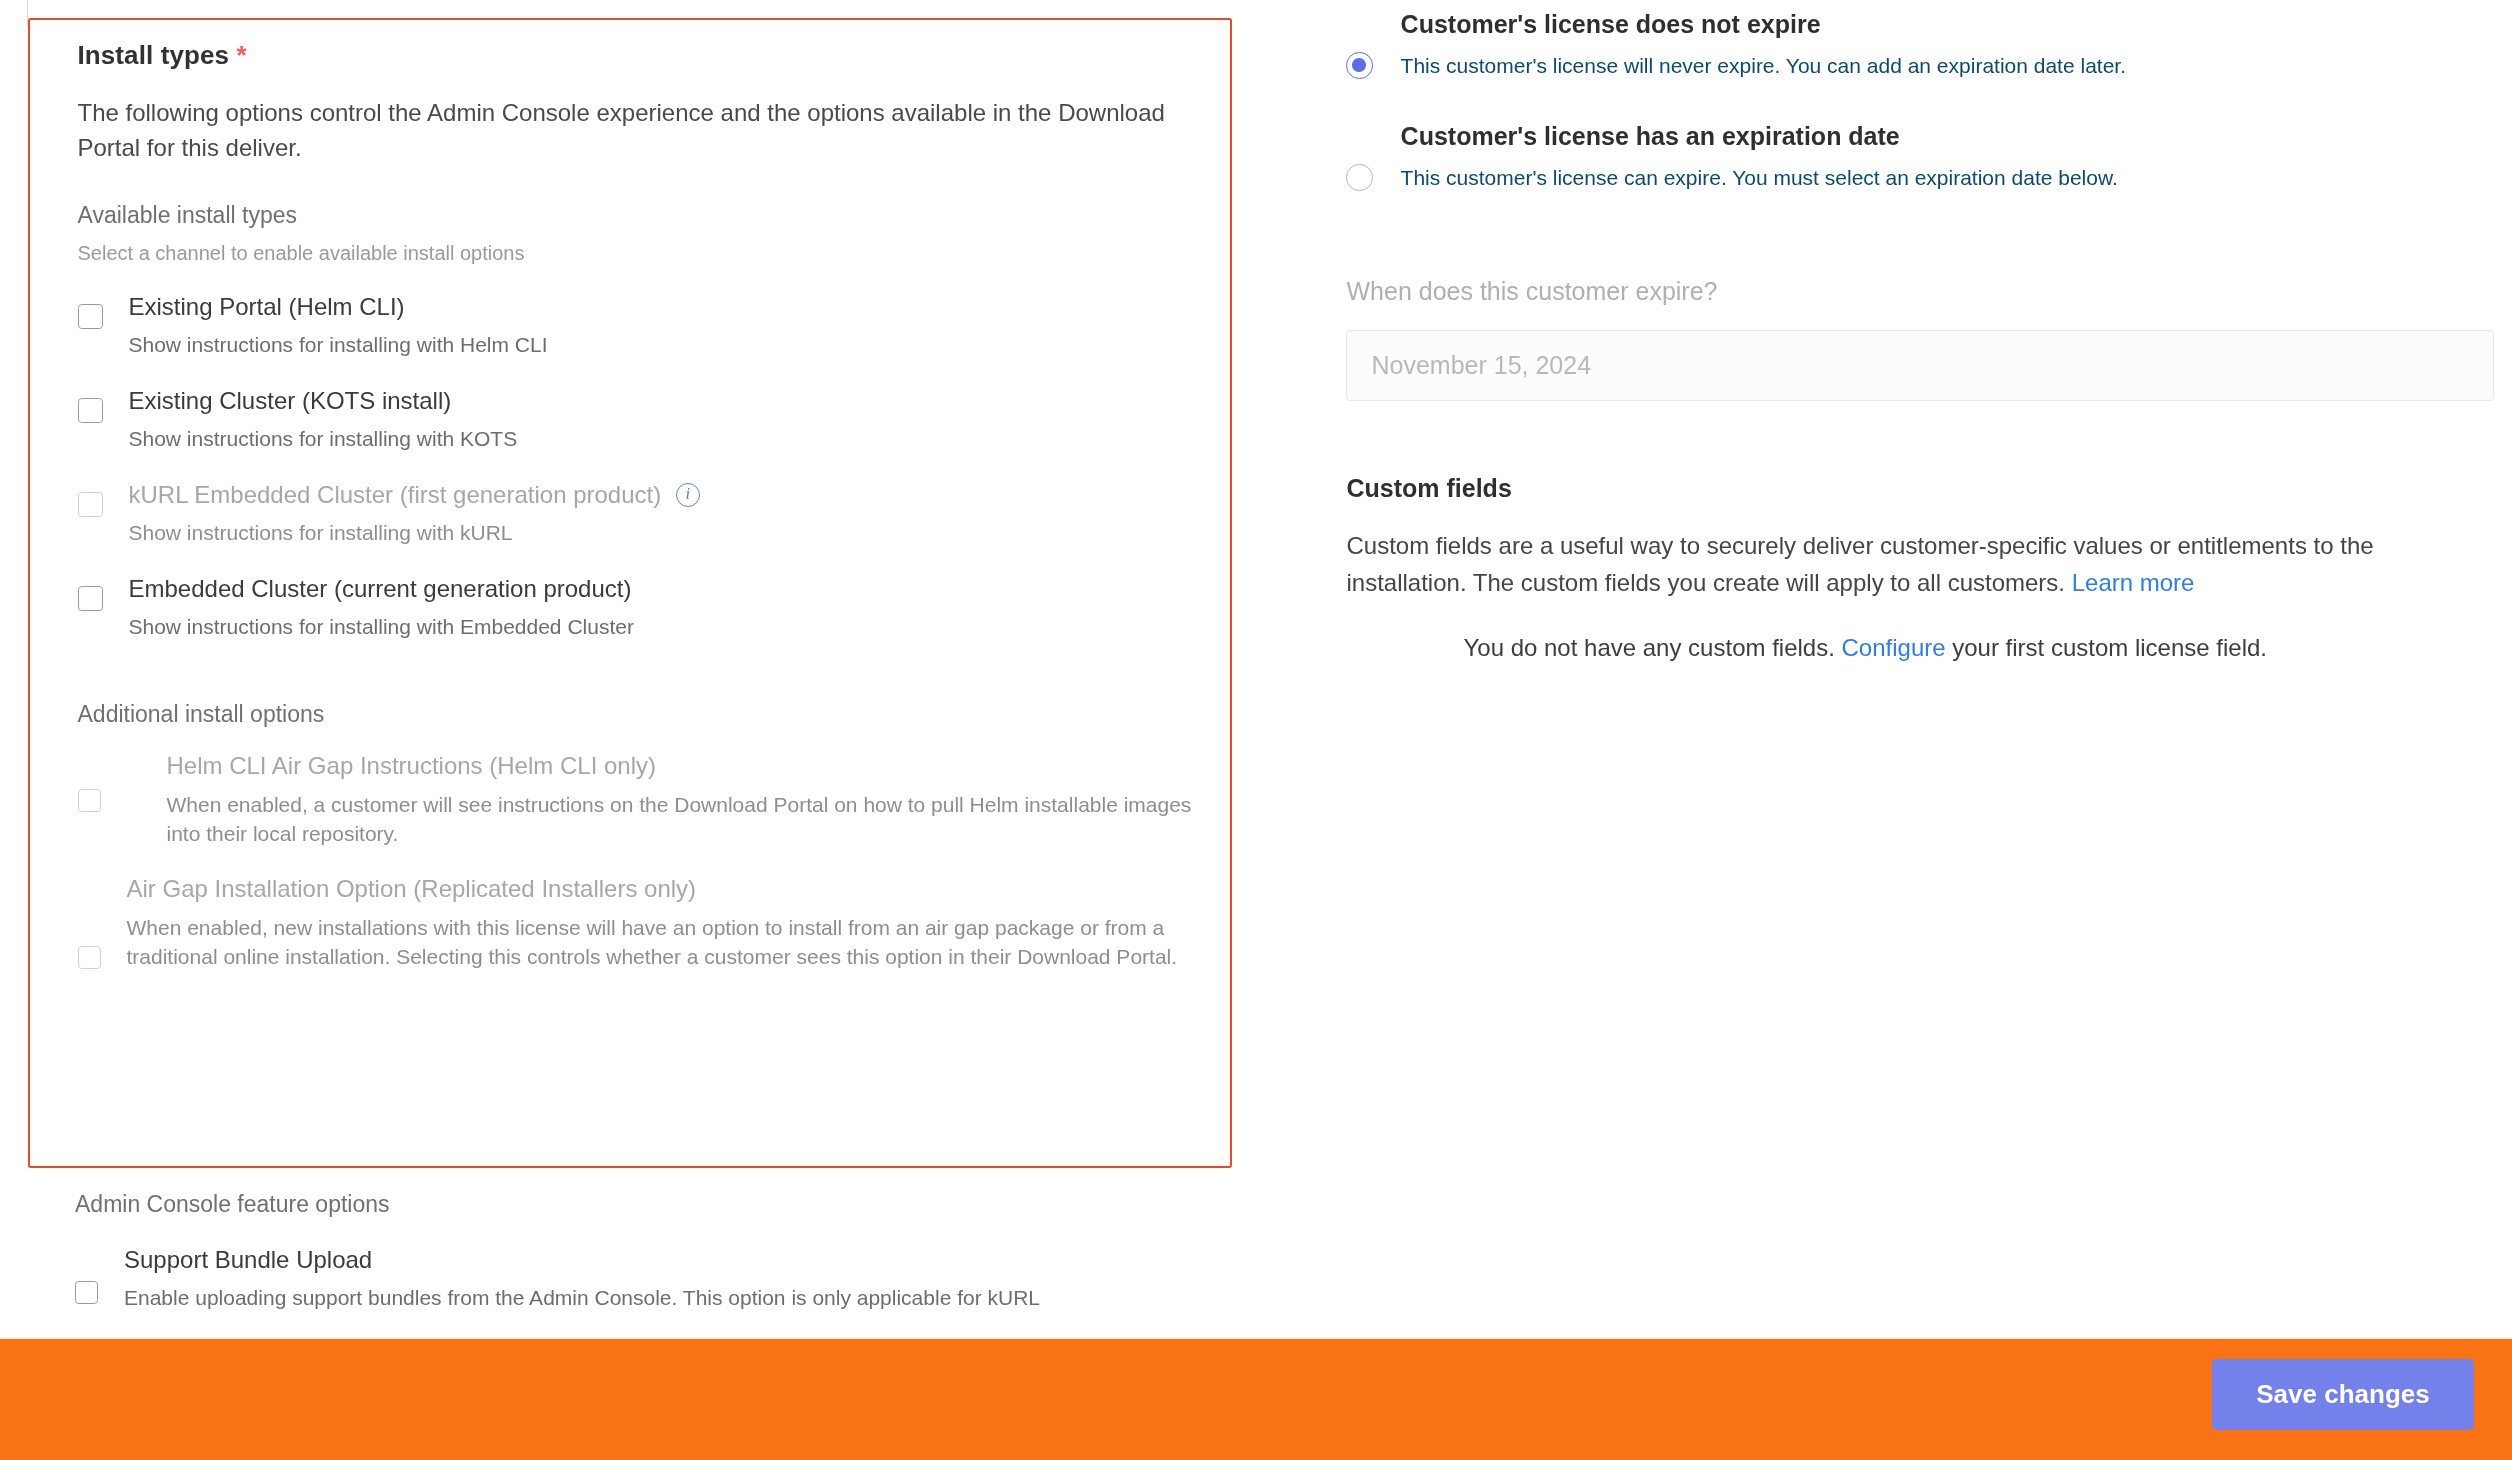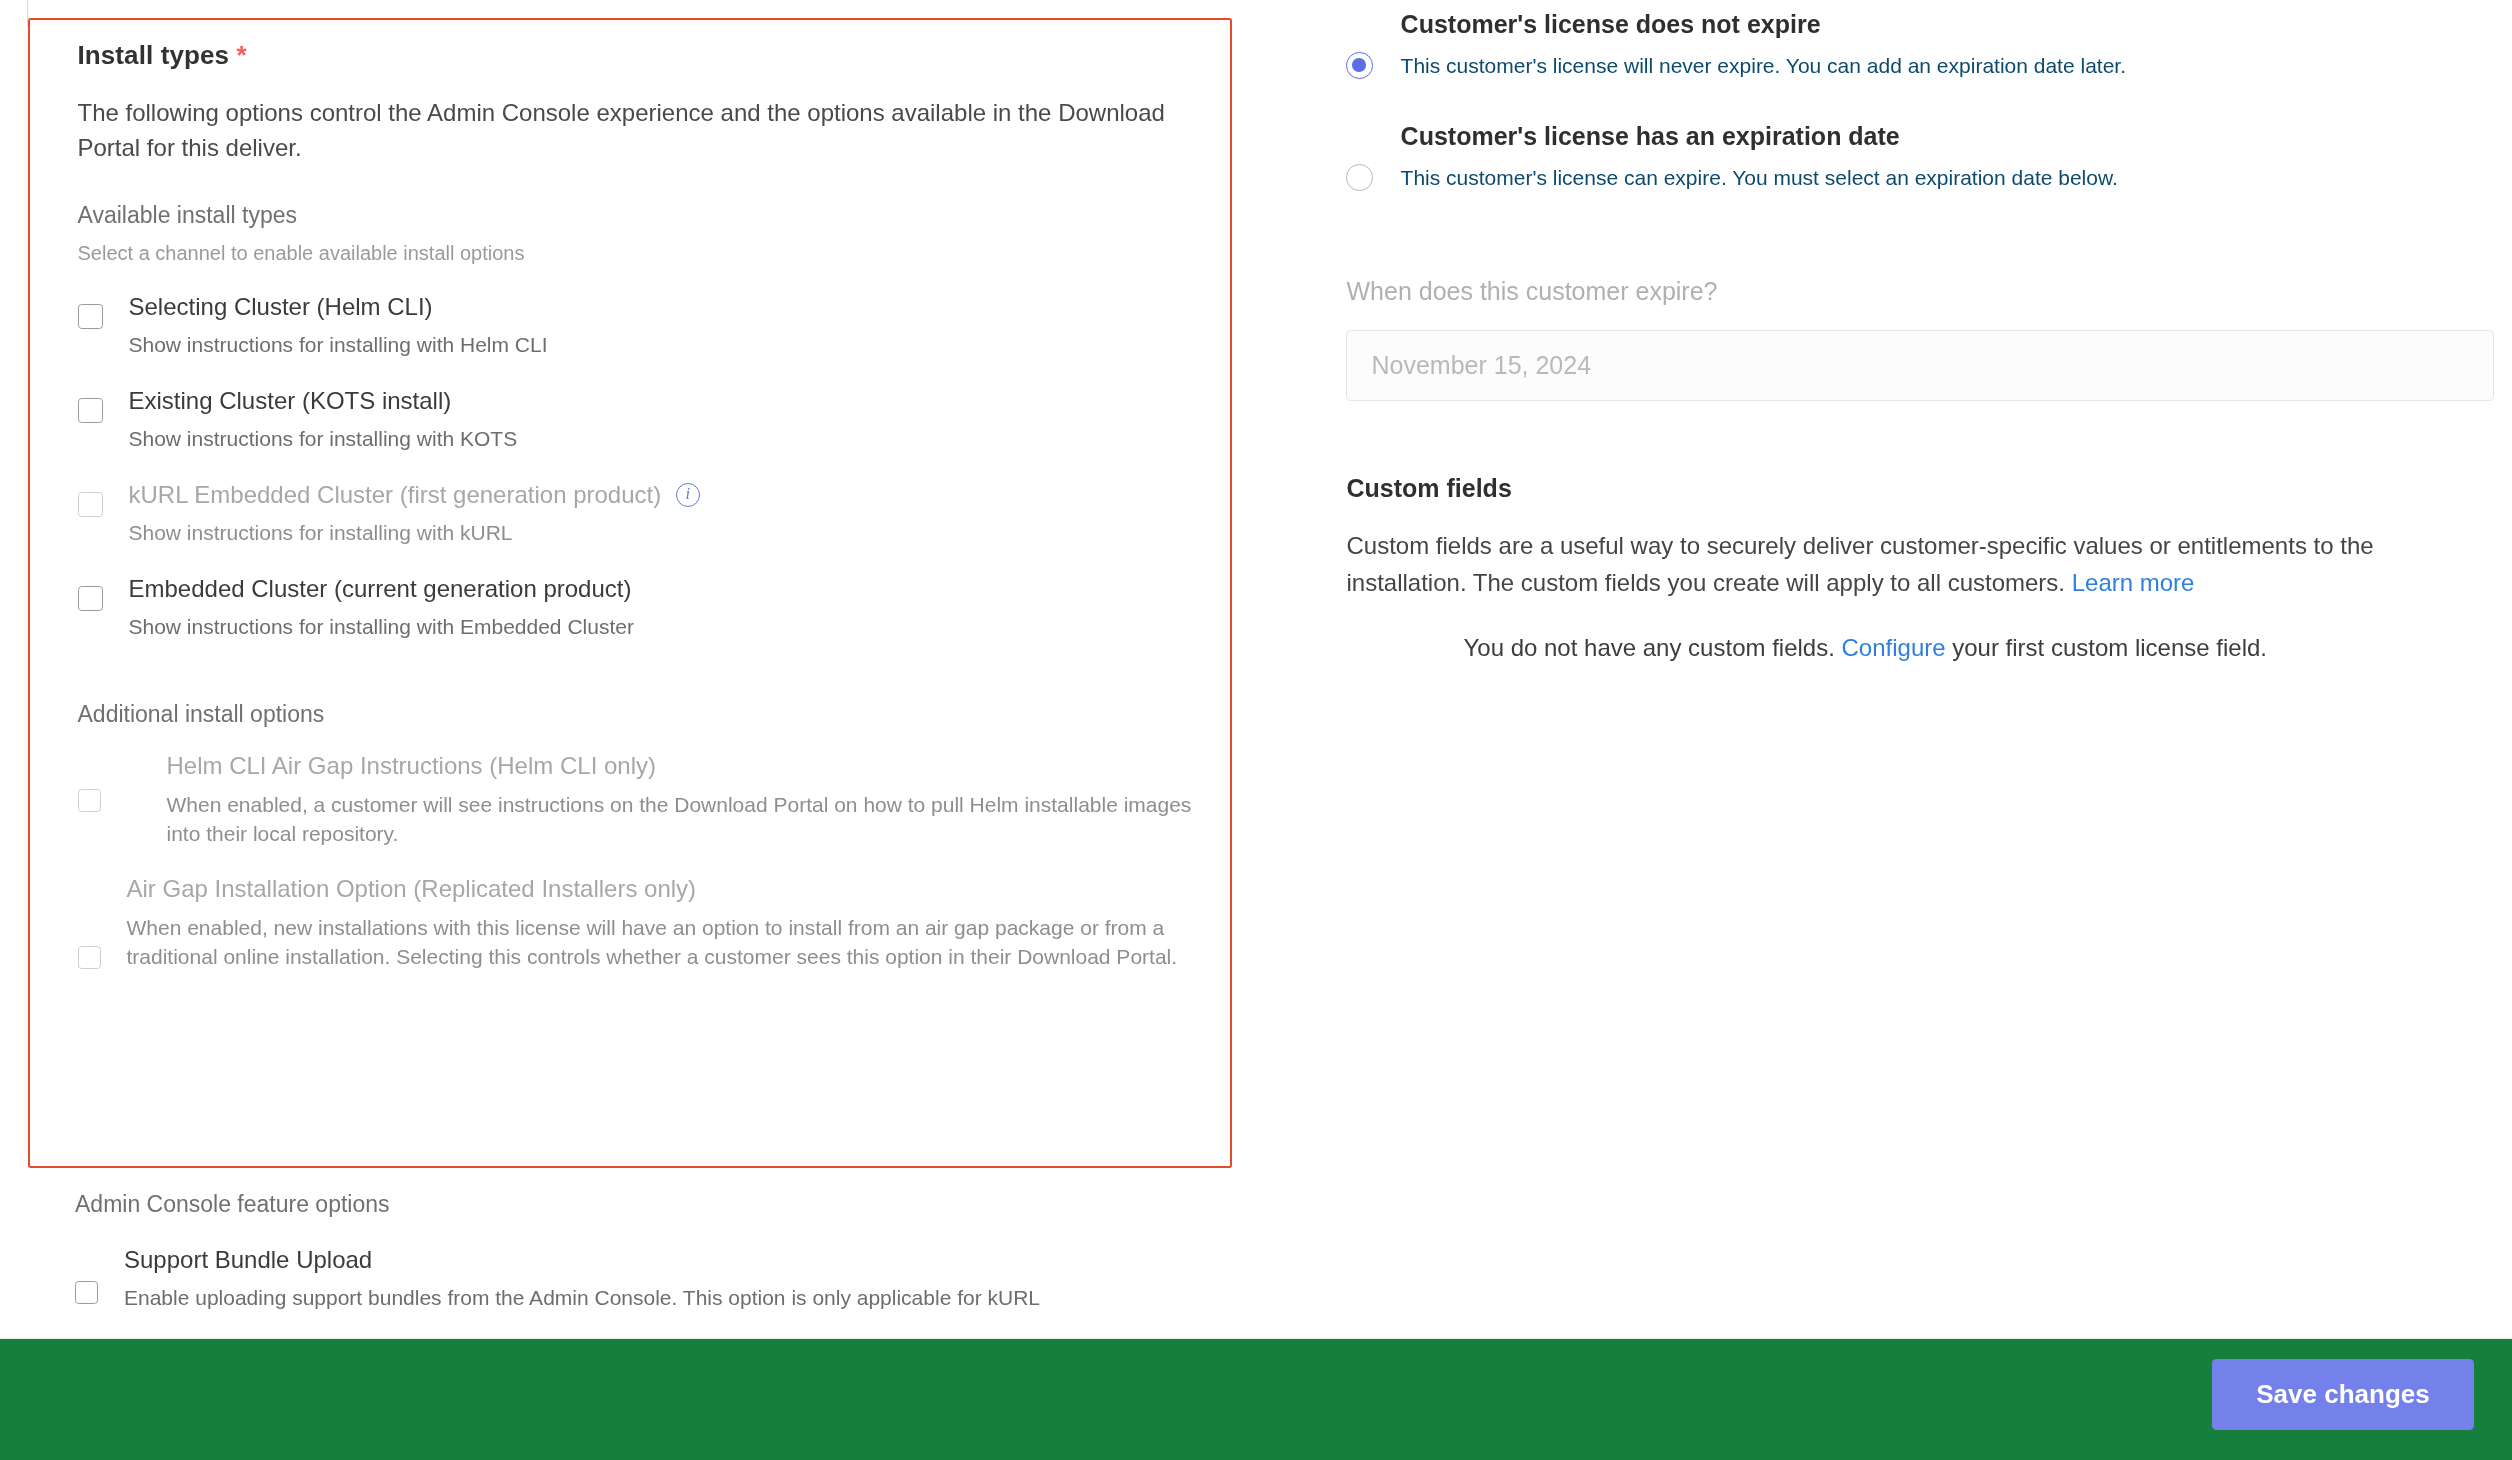--- a/index.html
+++ b/index.html
@@ -256,21 +256,21 @@
     padding-left: 117px;
   }
 
   
   .bottom-bar {
     position: absolute;
     left: 0;
     top: 1338px;
     width: 2512px;
     height: 123px;
-    background: #15803d;
+    background: #f97316;
     border-top: 0.9px solid #eaeaea;
   }
   .save-btn {
     position: absolute;
     right: 38px;
     top: 20px;
     width: 262px;
     height: 71px;
     background: #7481ea;
     border: none;
@@ -303,21 +303,21 @@
 
           <p class="section-desc">The following options control the Admin Console experience and the options available in the Download Portal for this deliver.</p>
 
           <p class="sub-head">Available install types</p>
           <p class="sub-sub">Select a channel to enable available install options</p>
 
           <div class="check-row">
             <div class="cb"></div>
             <div class="cb-texts">
               <div class="cb-label">
-                <span>Selecting Cluster (Helm CLI)</span>
+                <span>Existing Portal (Helm CLI)</span>
               </div>
               <div class="cb-sub">Show instructions for installing with Helm CLI</div>
             </div>
           </div>
 
           <div class="check-row">
             <div class="cb"></div>
             <div class="cb-texts">
               <div class="cb-label">
                 <span>Existing Cluster (KOTS install)</span>

